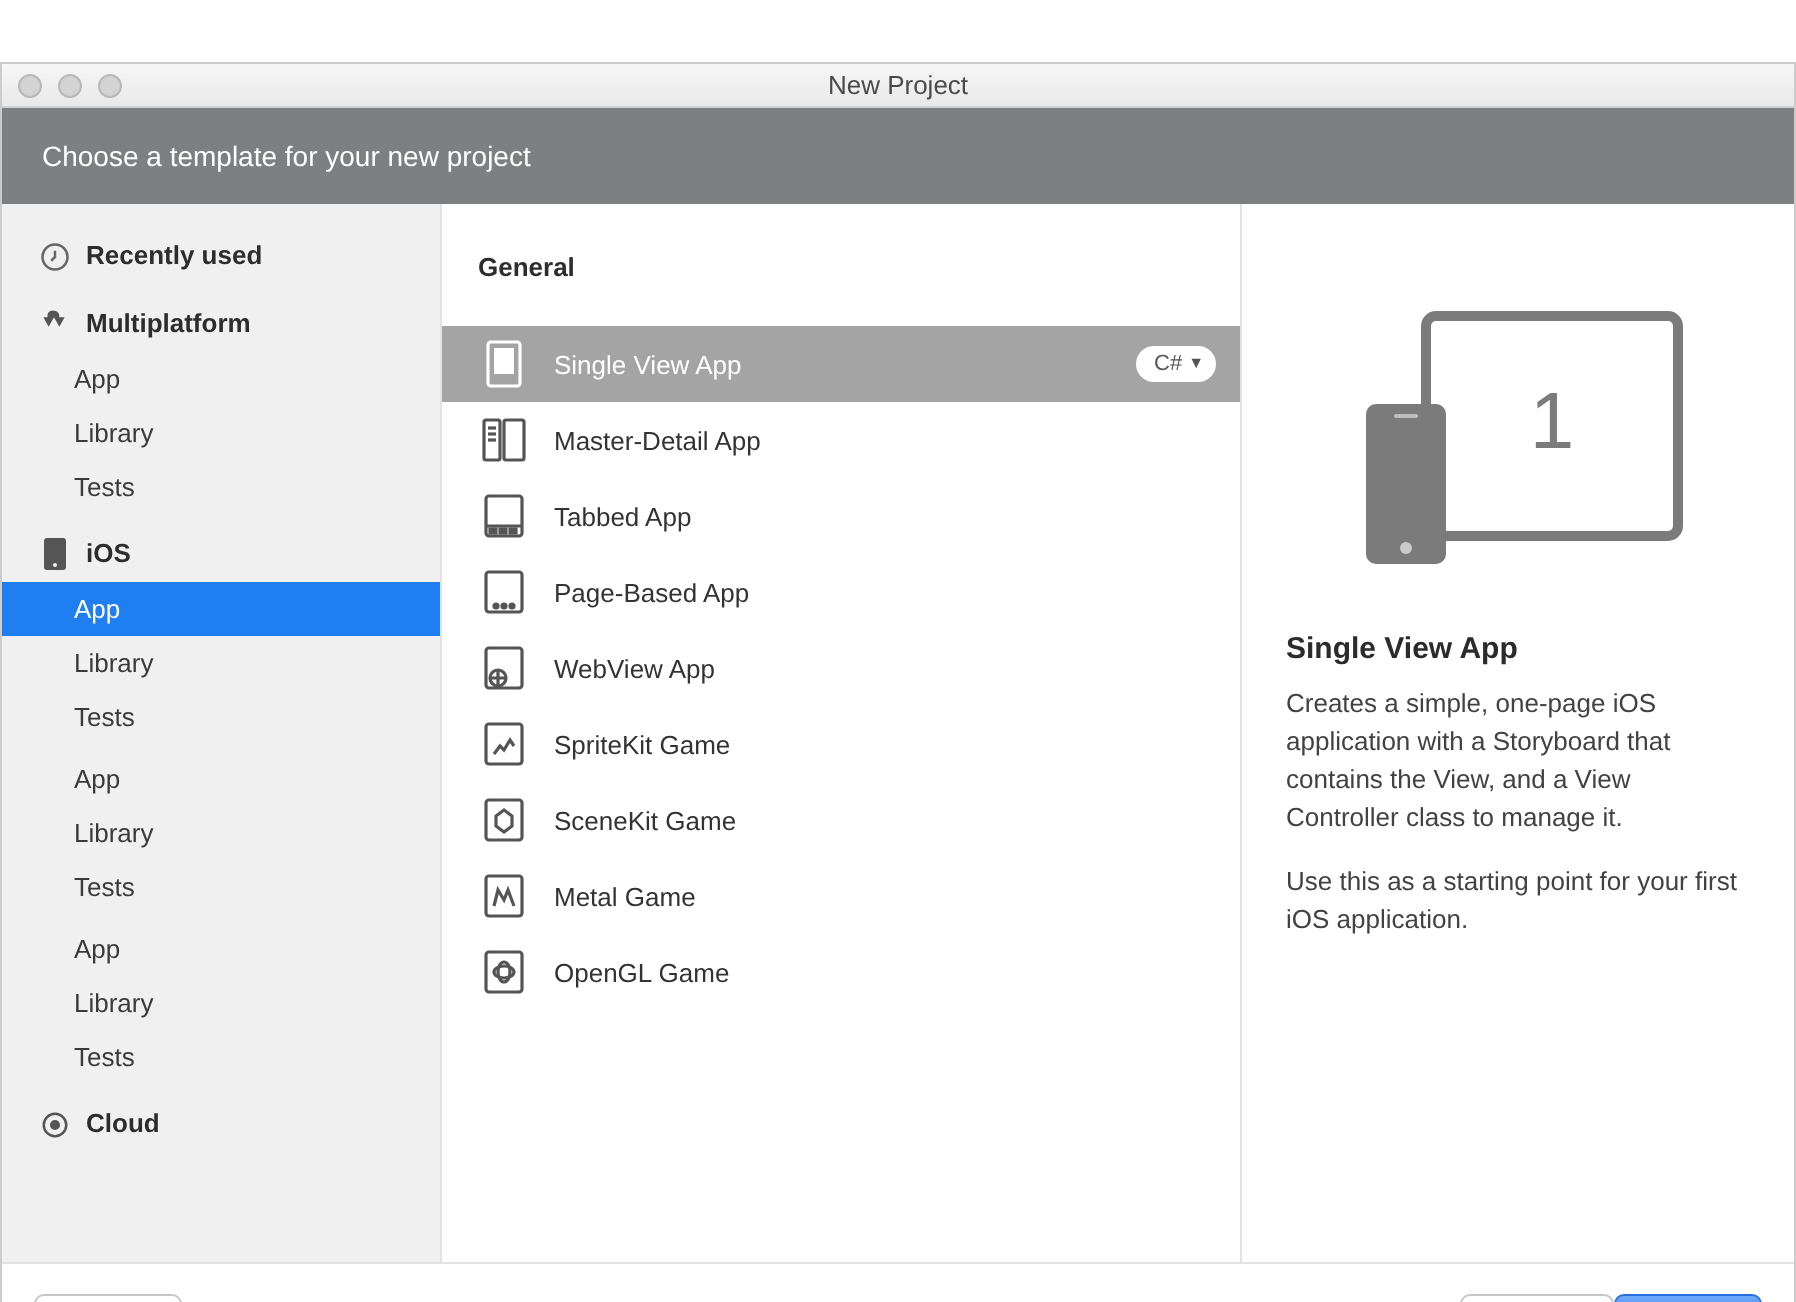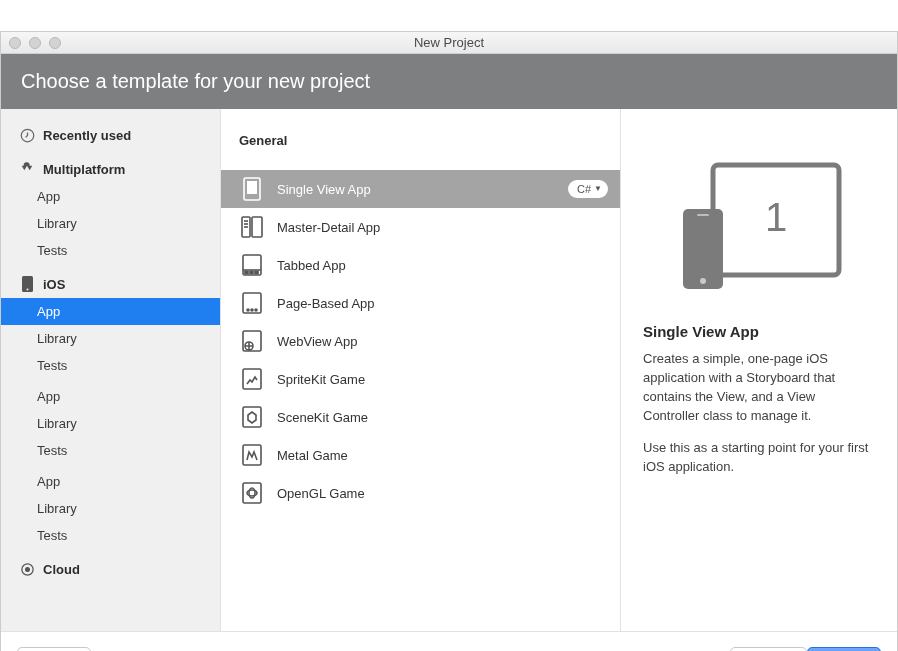--- a/index.html
+++ b/index.html
@@ -43,41 +43,41 @@
       right: 0;
       text-align: center;
       font-size: 13px;
       color: #4a4a4a;
       pointer-events: none;
     }
     .header-bar {
       background: #7d7f80;
       color: #fff;
       padding: 16px 20px;
-      font-size: 20px;
+      font-size: 14px;
       font-weight: 300;
     }
     .main {
       flex: 1;
       display: flex;
       overflow: hidden;
     }
     .sidebar {
       width: 220px;
       background: #f0f0f1;
       border-right: 1px solid #e2e2e2;
       padding-top: 10px;
       overflow-y: auto;
     }
     .sidebar-group {
       margin-bottom: 4px;
     }
     .sidebar-category {
       display: flex;
-      align-items: center;
+      align-items: flex-start;
       padding: 8px 12px 6px 18px;
       font-weight: 600;
       font-size: 13px;
       color: #2d2d2d;
       gap: 8px;
     }
     .sidebar-category .ic {
       width: 16px;
       height: 16px;
       display: inline-flex;

